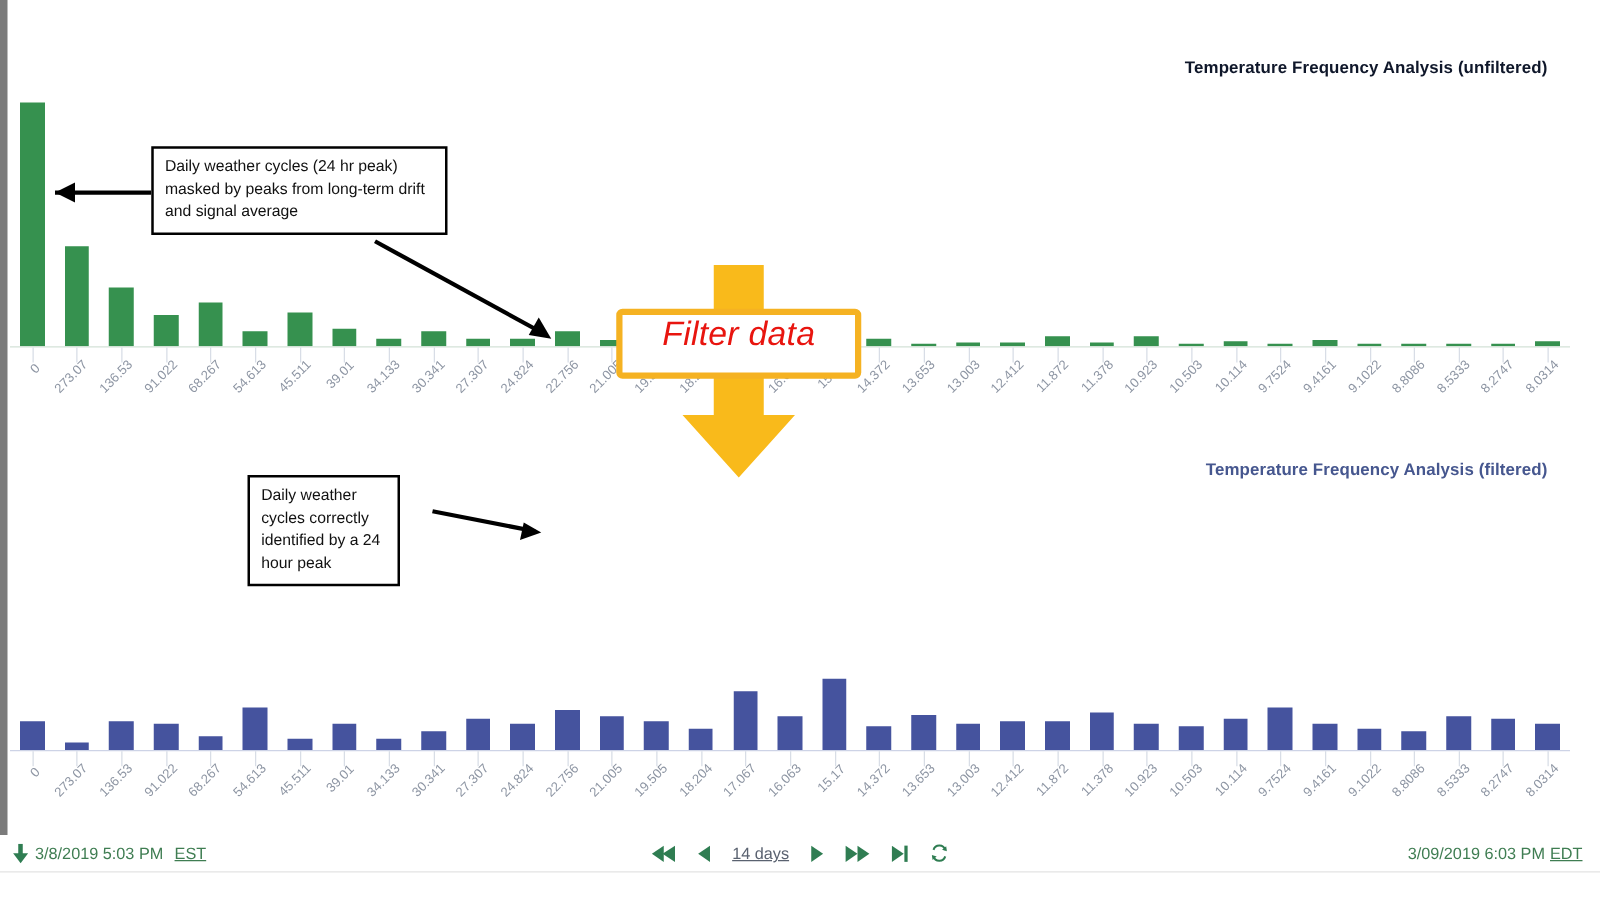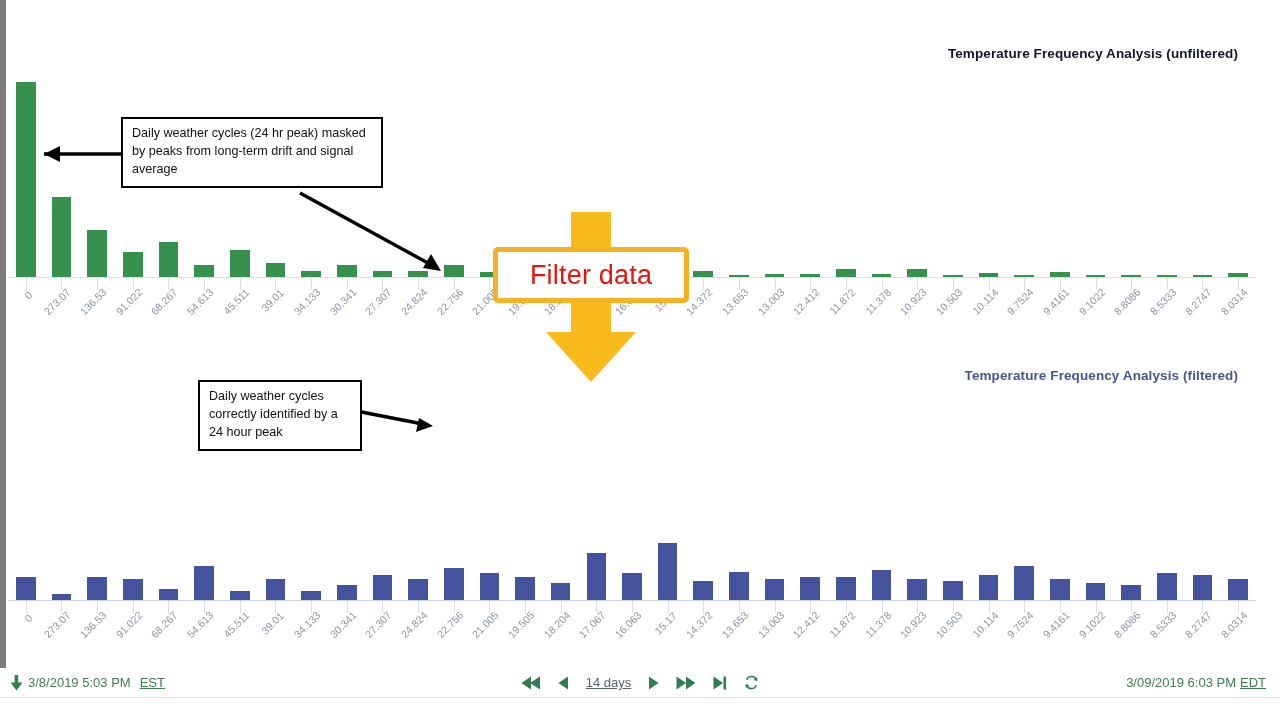--- a/index.html
+++ b/index.html
@@ -88,36 +88,36 @@
     position:absolute;
     background:#ffffff;
     border:2.5px solid #000;
     box-sizing:border-box;
     font-size:12.6px;
     color:#111;
     line-height:1.42;
     padding:6px 9px 7px 9px;
     z-index:8;
   }
-  #callout-top{left:121px;top:117px;width:262px;}
-  #callout-bottom{left:198px;top:380px;width:164px;}
+  #callout-top{left:121px;top:117px;width:237px;}
+  #callout-bottom{left:198px;top:380px;width:122px;}
 
   
   #arrows{position:absolute;left:0;top:0;width:1280px;height:720px;z-index:7;pointer-events:none;}
 
   
   #filter-group{position:absolute;left:485px;top:212px;width:212px;height:172px;z-index:9;}
   #filter-arrow-svg{position:absolute;left:0;top:0;}
   #filter-label-box{
     position:absolute;left:8px;top:35px;width:196px;height:56px;
     background:#ffffff;
     border:5px solid #f5b222;
     border-radius:5px;
     box-sizing:border-box;
-    display:flex;align-items:center;justify-content:center;
+    display:flex;align-items:flex-start;justify-content:center;font-style:italic;
   }
   #filter-label-box span{
     color:#e8150f;font-size:27px;letter-spacing:.2px;
     font-family:"Liberation Sans", sans-serif;
   }
 
   
   #statusbar{
     position:absolute;left:0;top:668px;width:1280px;height:52px;
     background:#fff;

